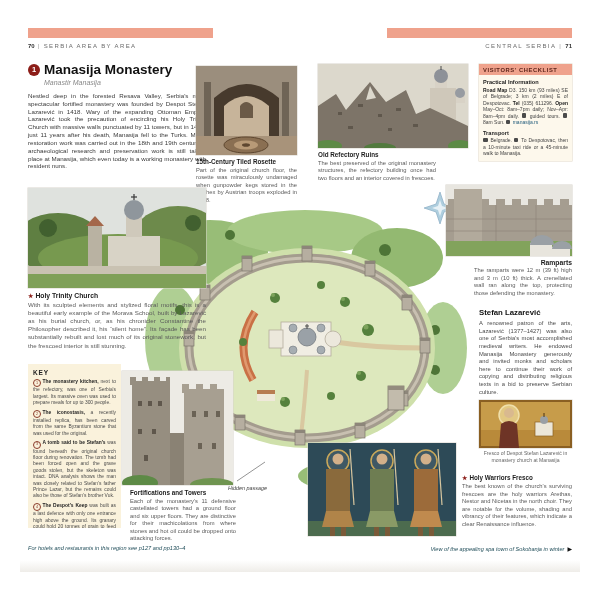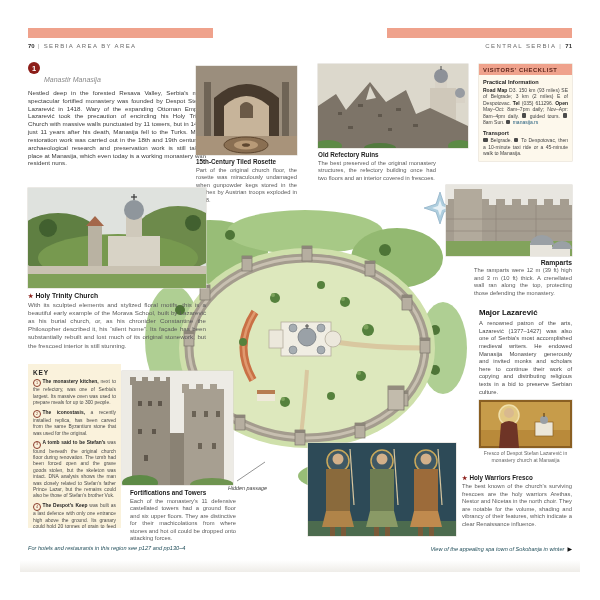--- a/index.html
+++ b/index.html
@@ -184,20 +184,21 @@
       </g>
 
       <line x1="102" y1="301" x2="130" y2="282" stroke="#666" stroke-width="0.7"></line>
     </svg>
   </div>
   <div class="abs illus-label" style="left:228px;top:485px;">Hidden passage</div>
 
   <div class="abs" style="left:28px;top:62px;width:178px;">
     <div class="title-row">
       <span class="num-badge">1</span>
+      <h1>Manasija Monastery</h1>
     </div>
     <div class="subtitle">Manastir Manasija</div>
     <p class="bodytext">Nestled deep in the forested Resava Valley, Serbia's most spectacular fortified monastery was founded by Despot Stefan Lazarević in 1418. Wary of the expanding Ottoman Empire, Lazarević took the precaution of encircling his Holy Trinity Church with massive walls punctuated by 11 towers, but in 1438, just 11 years after his death, Manasija fell to the Turks. Major restoration work was carried out in the 18th and 19th centuries; archaeological research and preservation work is still taking place at Manasija, which even today is a working monastery with resident nuns.</p>
   </div>
 
   <div class="abs photo" style="left:196px;top:66px;width:101px;height:89px;">
     <svg viewBox="0 0 101 89" preserveAspectRatio="none">
       <rect width="101" height="89" fill="#9b8e7d"></rect>
       <rect x="8" y="16" width="7" height="73" fill="#6f6456"></rect>
       <rect x="86" y="16" width="7" height="73" fill="#6f6456"></rect>
@@ -351,21 +352,21 @@
       <rect x="106" y="62" width="18" height="9" fill="#e8e5dd"></rect>
       <path d="M106,64 A10,8 0 0 1 126,64 Z" fill="#9aa0a5"></path>
     </svg>
   </div>
   <div class="abs" style="left:474px;top:259px;width:98px;">
     <div class="ramp-title">Ramparts</div>
     <div class="ramp-text">The ramparts were 12 m (39 ft) high and 3 m (10 ft) thick. A crenellated wall ran along the top, protecting those defending the monastery.</div>
   </div>
 
   <div class="abs" style="left:479px;top:308px;width:93px;">
-    <h3 class="stefan-h">Major Lazarević</h3>
+    <h3 class="stefan-h">Stefan Lazarević</h3>
     <p class="stefan-p">A renowned patron of the arts, Lazarević (1377–1427) was also one of Serbia's most accomplished medieval writers. He endowed Manasija Monastery generously and invited monks and scholars here to continue their work of copying and distributing religious texts in a bid to preserve Serbian culture.</p>
     <div class="photo" style="width:93px;height:48px;margin-top:4px;">
       <svg viewBox="0 0 93 48" preserveAspectRatio="none">
         <rect width="93" height="48" fill="#c79c4a"></rect>
         <rect y="30" width="93" height="18" fill="#b98a3a"></rect>
         <rect x="1" y="1" width="91" height="46" fill="none" stroke="#8a5f22" stroke-width="2"></rect>
         <circle cx="30" cy="15" r="10" fill="#e2c883" stroke="#f0e0ab" stroke-width="1.5"></circle>
         <path d="M20,48 L22,24 Q30,18 38,24 L40,48 Z" fill="#6e3426"></path>
         <circle cx="30" cy="13" r="5" fill="#d9b98f"></circle>
         <rect x="56" y="22" width="18" height="14" fill="#ece7d8" stroke="#8a5f22" stroke-width="0.7"></rect>

